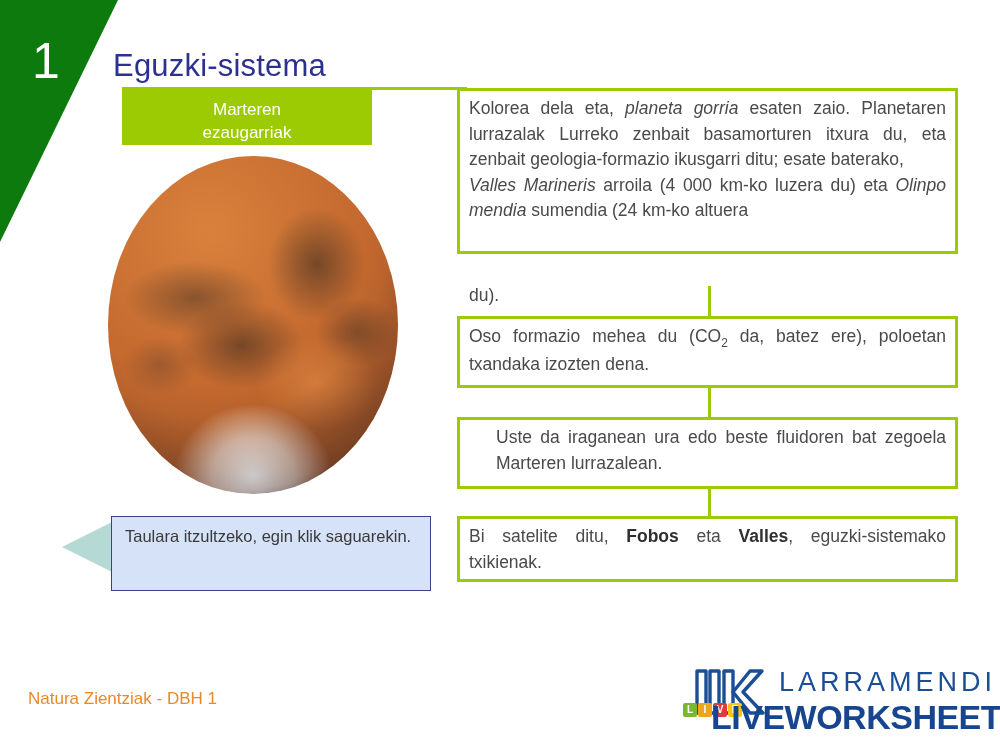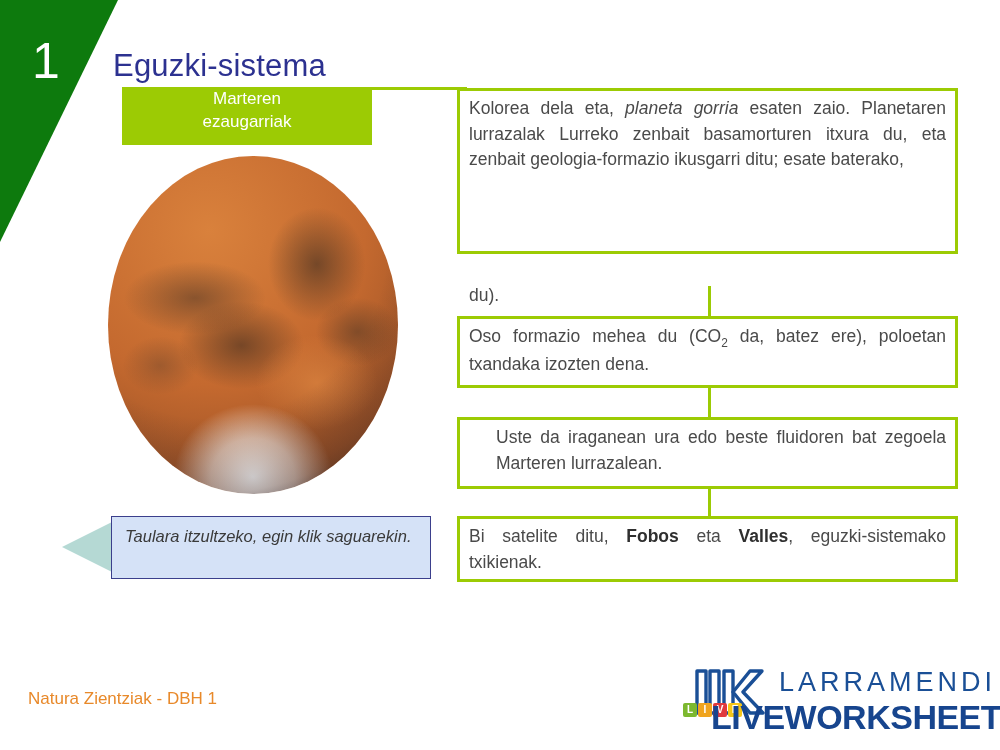--- a/index.html
+++ b/index.html
@@ -52,21 +52,21 @@
   #feature-header {
     position: absolute;
     left: 122px; top: 88px;
     width: 250px; height: 57px;
     background: #9ccb04;
     color: #ffffff;
     font-size: 17px;
     line-height: 1.35;
     text-align: center;
     display: flex;
-    align-items: flex-start;
+    align-items: flex-end;
     justify-content: center;
     z-index: 3;
   }
   #feature-header span { display: block; }
 
   
   #header-connector {
     position: absolute;
     left: 122px; top: 87px;
     width: 345px; height: 3px;
@@ -123,31 +123,30 @@
     position: absolute;
     left: 62px; top: 521px;
     width: 52px; height: 52px;
     background: #b5d9d4;
     clip-path: polygon(100% 0, 100% 100%, 0 50%);
     z-index: 3;
   }
   #hint-box {
     position: absolute;
     left: 111px; top: 516px;
-    width: 320px; height: 63px;
+    width: 320px; height: 75px;
     background: #d5e2f7;
     border: 1.5px solid #3b3f8c;
     padding: 8px 13px 0 13px;
     font-size: 16.5px;
     line-height: 1.45;
     color: #3a3a3a;
     text-align: justify;
     text-align-last: left;
     z-index: 4;
-    font-style: italic;
   }
 
   
   .info-box {
     position: absolute;
     left: 457px;
     width: 501px;
     border: 3px solid #9ccb04;
     background: #ffffff;
     font-size: 17.5px;
@@ -283,20 +282,23 @@
 
 <div id="hint-arrow"></div>
 <div id="hint-box">
   <span>Taulara itzultzeko, egin klik saguarekin.</span>
 </div>
 
 <div class="info-box" id="info-box-0">
   <div>
     <span>Kolorea dela eta, </span><i>planeta gorria</i><span> esaten zaio. Planetaren lurrazalak Lurreko zenbait basamorturen itxura du, eta zenbait geologia-formazio ikusgarri ditu; esate baterako,</span>
   </div>
+  <div>
+    <i>Valles Marineris</i><span> arroila (4 000 km-ko luzera du) eta </span><i>Olinpo mendia</i><span> sumendia (24 km-ko altuera</span>
+  </div>
   <div class="overflow-line">du).</div>
 </div>
 
 <div class="connector" id="connector-0"></div>
 
 <div class="info-box" id="info-box-1">
   <span>Oso formazio mehea du (CO</span><sub>2</sub><span> da, batez ere), poloetan txandaka izozten dena.</span>
 </div>
 
 <div class="connector" id="connector-1"></div>

